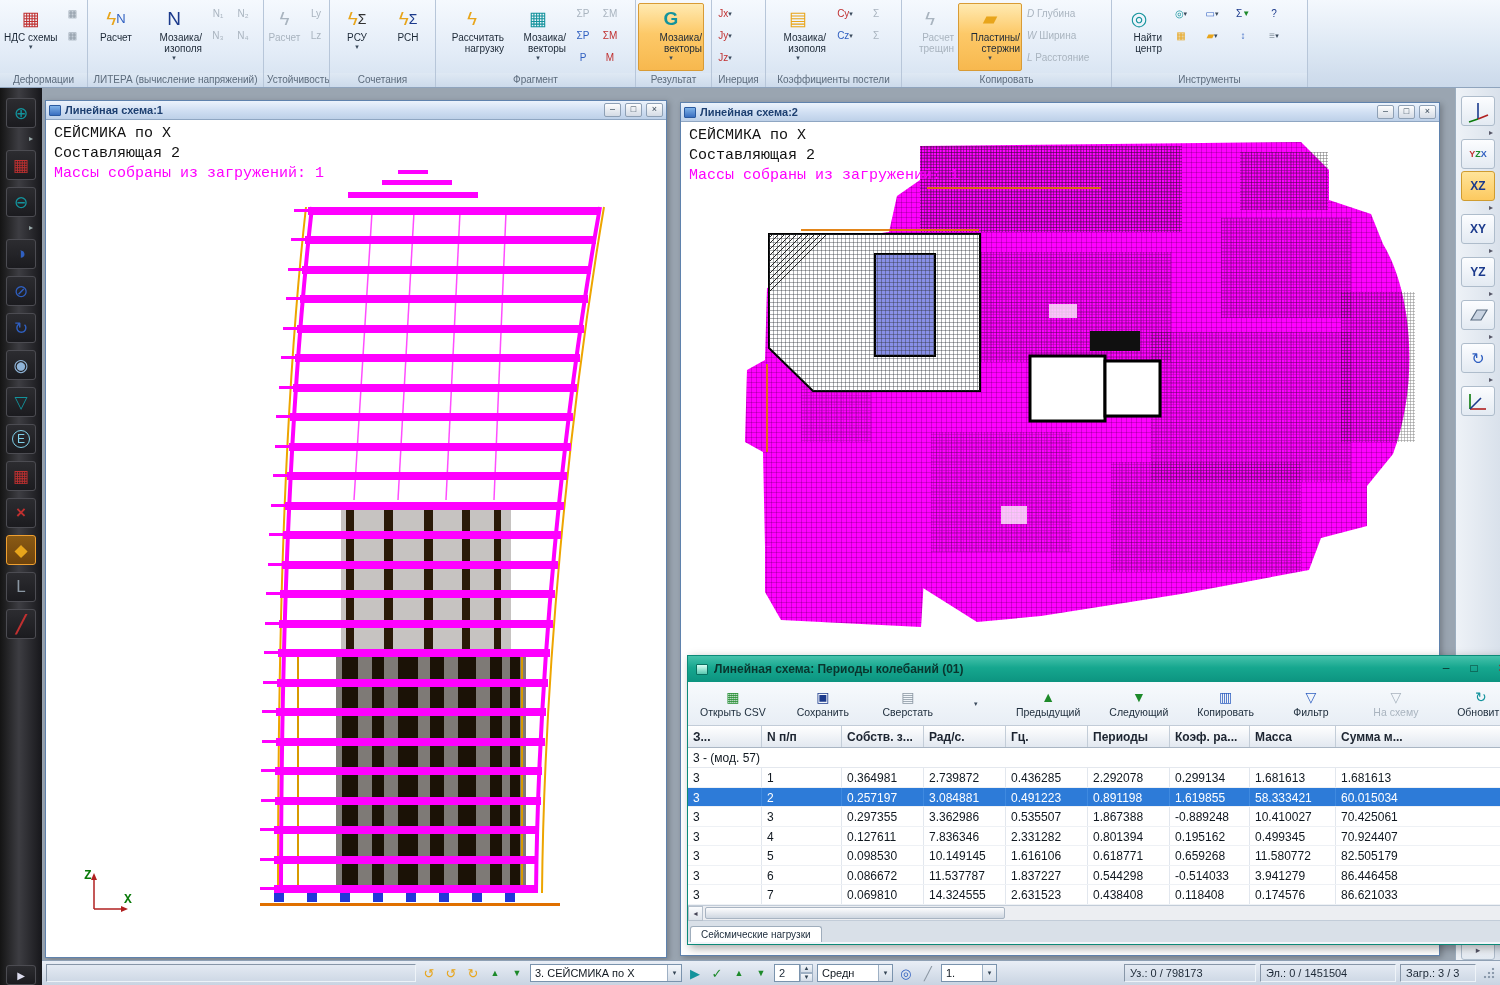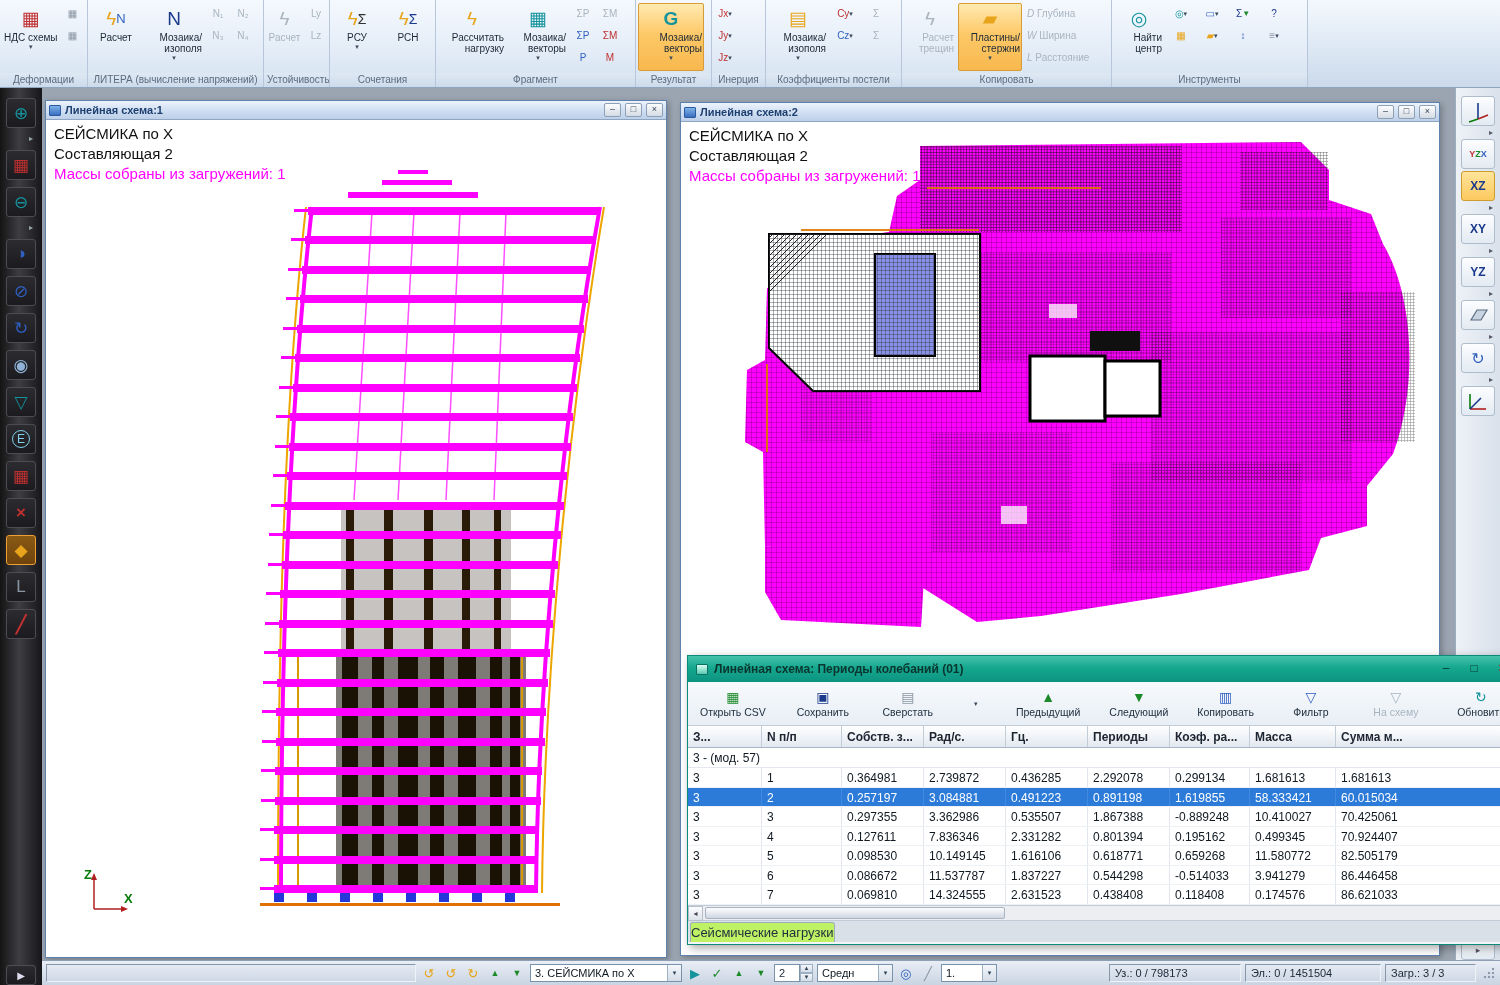--- a/index.html
+++ b/index.html
@@ -35,21 +35,21 @@
   .rtb-arrow{width:34px;height:9px;font-size:8px;color:#556;text-align:right;line-height:9px;padding-right:2px;}
   .axmini{font-size:9px;font-weight:bold;line-height:9px;}
 
   
   .mdi{position:absolute;left:42px;right:45px;top:88px;bottom:25px;background:#9aa5b1;}
   .win{position:absolute;border:1px solid #5f82ad;background:#fff;box-shadow:2px 2px 6px rgba(0,0,0,.25);}
   .titlebar{height:19px;background:linear-gradient(#ecf3fc,#cfdef2 55%,#bdd0e8);border-bottom:1px solid #8fa6c2;display:flex;align-items:center;padding:0 3px;gap:4px;font-size:11px;font-weight:bold;color:#1d3f70;}
   .wicon{width:12px;height:11px;background:linear-gradient(#7fb2e8,#3a6fc0);border:1px solid #2a5aa0;border-radius:1px;}
   .tspace{flex:1;}
   .wbtn{width:17px;height:14px;background:linear-gradient(#fdfdfd,#d4dbe5);border:1px solid #8ea0b5;font-size:9px;line-height:11px;text-align:center;color:#345;border-radius:2px;font-weight:normal;}
-  .canvas{position:absolute;left:0;right:0;top:19px;bottom:0;background:#fff;overflow:hidden;}
+  .canvas{position:absolute;left:0;right:0;top:19px;bottom:0;background:#fff;overflow:hidden;font-family:Liberation Mono, monospace;}
   .anno{position:absolute;top:4px;left:8px;font-size:15px;line-height:20px;color:#111;z-index:5;}
   .anno .l3{color:#ff00ff;}
 
   
   .modal{position:absolute;border:1px solid #0c8a78;background:#f2f5f9;box-shadow:3px 3px 9px rgba(0,0,0,.35);}
   .mtitle{height:26px;background:linear-gradient(#46c2ab,#16a78f 45%,#0c9480);display:flex;align-items:center;gap:6px;padding:0 8px;font-size:12px;font-weight:bold;color:#0a352e;}
   .mtitle .mbtn{width:22px;height:18px;text-align:center;line-height:16px;font-size:12px;color:#0a352e;font-weight:normal;}
   .mtitle .mclose{color:#c01818;font-weight:bold;}
   .mtoolbar{height:44px;background:linear-gradient(#f7fafd,#e8eef5);border-bottom:1px solid #c2ccd8;display:flex;align-items:center;justify-content:space-between;padding:0 12px;}
   .tbtn{display:flex;flex-direction:column;align-items:center;gap:1px;font-size:10.5px;color:#21303f;min-width:56px;}
@@ -62,21 +62,21 @@
   .trow{height:19.5px;border-bottom:1px solid #eef1f5;background:#fff;}
   .tc{border-right:1px solid #e2e7ee;padding:3px 0 0 5px;font-size:12px;color:#101820;overflow:hidden;white-space:nowrap;position:relative;}
   .trow.sel{background:#2d7bd8;}
   .trow.sel .tc{color:#fff;border-right-color:#3f8ae0;}
   .vscroll{position:absolute;right:0;top:0;bottom:0;width:15px;background:#eceef2;border-left:1px solid #c9d0da;display:flex;flex-direction:column;}
   .sarr{height:15px;background:linear-gradient(#fbfcfe,#dde3ea);border:1px solid #b6c0cc;font-size:8px;text-align:center;line-height:13px;color:#445;}
   .sthumb{margin:1px;height:60px;background:linear-gradient(90deg,#fdfdfe,#cfd7e1);border:1px solid #a8b4c2;border-radius:2px;}
   .hscroll{height:15px;background:#eceef2;display:flex;border-bottom:1px solid #c2ccd8;}
   .hthumb{margin:1px 2px;width:300px;background:linear-gradient(#fdfdfe,#cfd7e1);border:1px solid #a8b4c2;border-radius:2px;}
   .tabstrip{height:21px;background:#d9e0e8;display:flex;align-items:flex-end;padding-left:2px;}
-  .mtab{background:#bef264;border:1px solid #9fadbc;border-bottom:none;padding:2px 0;font-size:13px;color:#21303f;border-radius:3px 3px 0 0;}
+  .mtab{background:#ffffff;border:1px solid #9fadbc;border-bottom:none;padding:2px 10px;font-size:10px;color:#21303f;border-radius:3px 3px 0 0;}
 
   
   .statusbar{position:absolute;left:42px;right:0;bottom:0;height:25px;background:linear-gradient(#e9eef6,#c9d4e2);border-top:1px solid #8fa0b4;display:flex;align-items:center;gap:4px;padding:0 4px;}
   .sunken{border:1px solid;border-color:#8796a8 #eef3f8 #eef3f8 #8796a8;height:18px;display:flex;align-items:center;padding:0 5px;font-size:11px;color:#1c2836;background:transparent;}
   .combo{height:18px;background:#fff;border:1px solid #7a93ad;display:flex;align-items:center;font-size:11px;color:#101820;padding-left:4px;}
   .combo .cbtn{margin-left:auto;width:14px;height:16px;background:linear-gradient(#f4f7fb,#d4dde8);border-left:1px solid #9eb0c4;font-size:7px;text-align:center;line-height:15px;color:#345;}
   .sico{width:18px;height:18px;display:flex;align-items:center;justify-content:center;font-size:13px;}
   .spin{display:flex;height:18px;}
   .spin .sval{width:26px;background:#fff;border:1px solid #7a93ad;font-size:11px;padding:2px 0 0 4px;}
   .spin .sarrs{display:flex;flex-direction:column;width:13px;}
@@ -814,17 +814,17 @@
     <span>1.</span>
     <span class="cbtn">▾</span>
   </div>
   <div style="flex:1"></div>
   <div class="sunken" style="width:132px">
       <span>Уз.: 0 / 798173</span>
     </div>
   <div class="sunken" style="width:136px">
       <span>Эл.: 0 / 1451504</span>
     </div>
-  <div class="sunken" style="width:91px">
+  <div class="sunken" style="width:76px">
       <span>Загр.: 3 / 3</span>
     </div>
   <div class="grip"></div>
 </div>
 
 </body></html>

